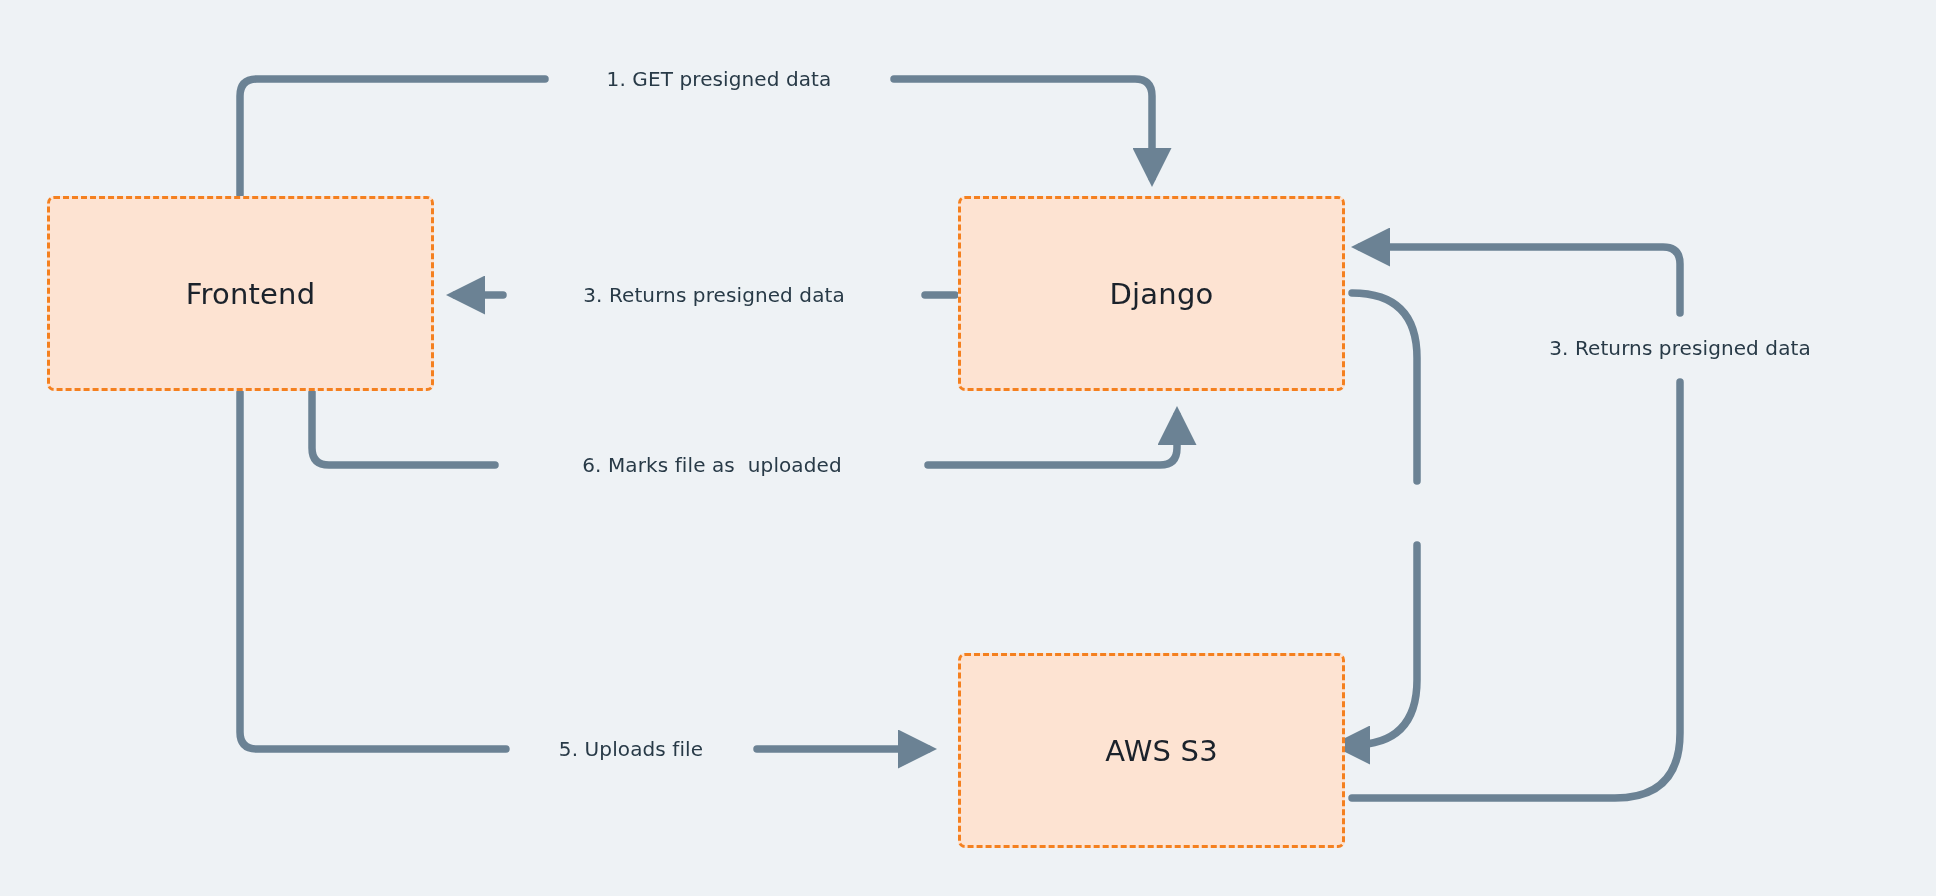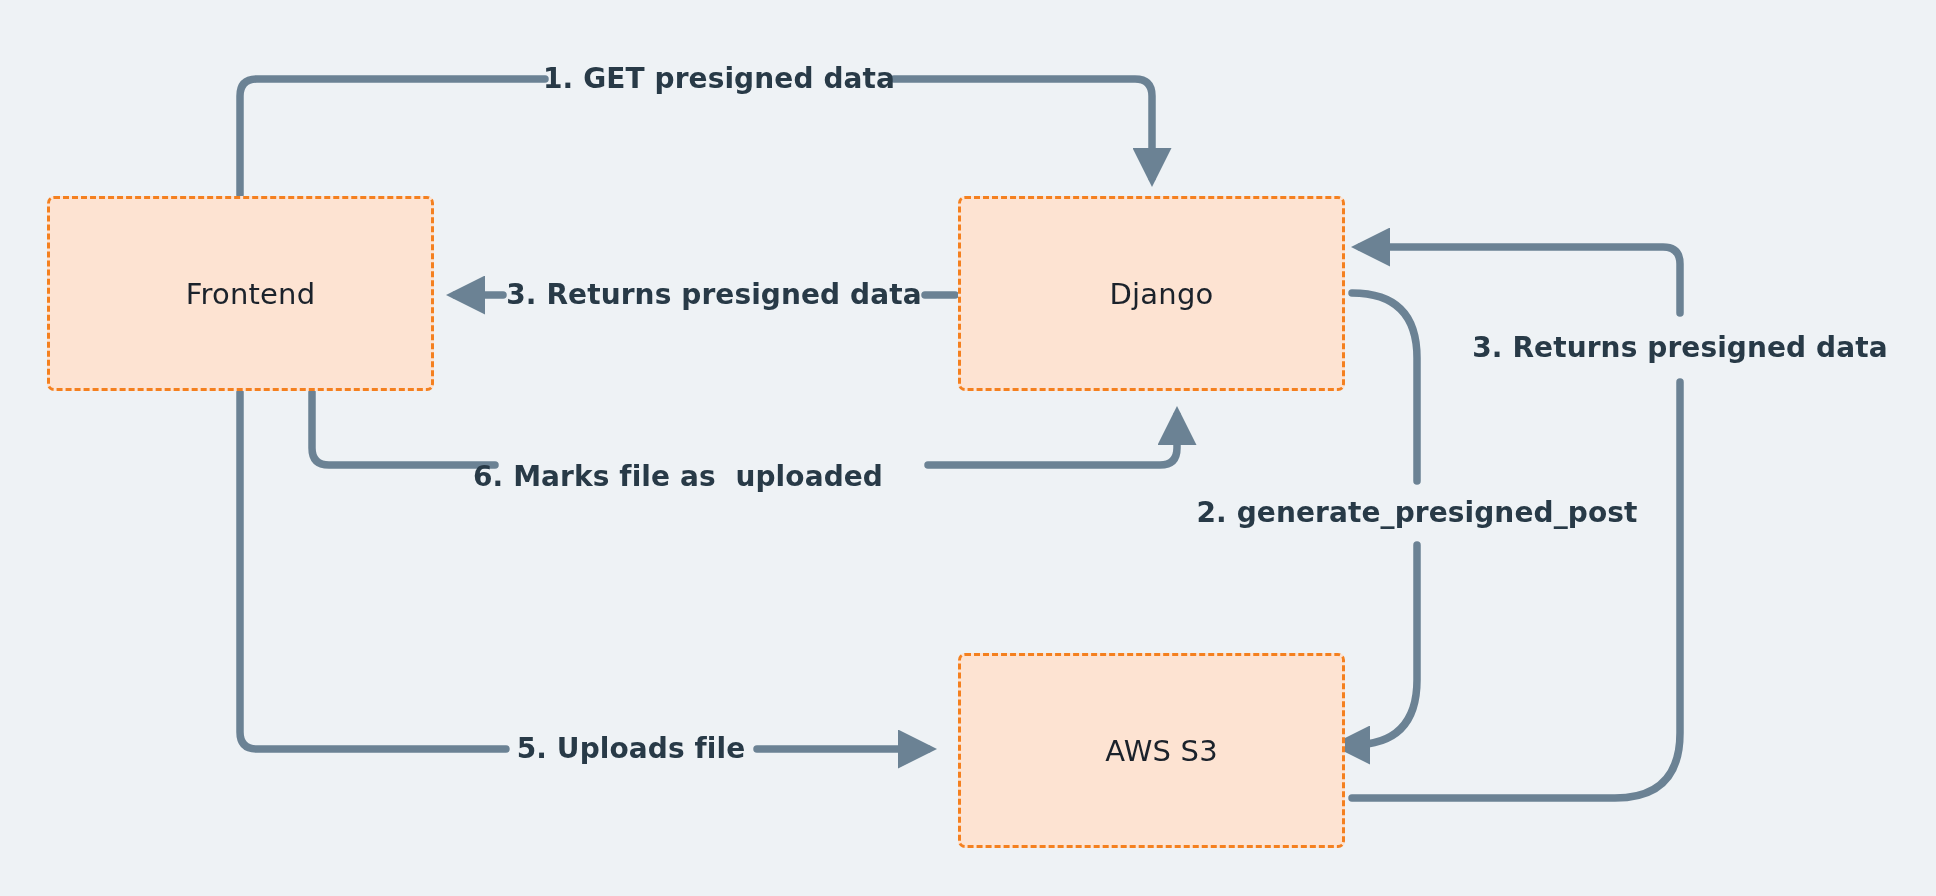--- a/index.html
+++ b/index.html
@@ -38,26 +38,25 @@
   }
   .node-label {
     color: #1b222b;
     font-size: 29px;
     letter-spacing: 0.2px;
     white-space: pre;
   }
   .edge-label {
     position: absolute;
     color: #283a47;
-    font-size: 28px;
+    font-size: 20px;
     letter-spacing: 0.1px;
     white-space: pre;
     line-height: 1;
     transform: translate(-50%, -50%);
-    font-weight: bold;
   }
 </style>
 </head>
 <body>
 
 <div id="diagram-root">
 
   <svg id="wires" viewBox="0 0 1936 896" width="1936" height="896" xmlns="http://www.w3.org/2000/svg">
     <defs>
       <marker id="arrowhead" markerWidth="5.2" markerHeight="5.2" refX="4.0" refY="2.6" orient="auto" markerUnits="strokeWidth">
@@ -94,23 +93,22 @@
   <div class="node" style="left:958px; top:196px; width:387px; height:195px;justify-content:center;">
     <span class="node-label">Django</span>
   </div>
 
   <div class="node" style="left:958px; top:653px; width:387px; height:195px;text-align:right;">
     <span class="node-label">AWS S3</span>
   </div>
 
   <div class="edge-label" style="left:719px; top:79px;">1. GET presigned data</div>
 
-  <div class="edge-label" style="left:1417px; top:513px;">2. generate_presigned_post</div>
 
   <div class="edge-label" style="left:1680px; top:348px;">3. Returns presigned data</div>
 
   <div class="edge-label" style="left:714px; top:295px;">3. Returns presigned data</div>
 
   <div class="edge-label" style="left:631px; top:749px;">5. Uploads file</div>
 
-  <div class="edge-label" style="left:678px; top:465px;margin-top:12px;">6. Marks file as  uploaded</div>
+  <div class="edge-label" style="left:712px; top:465px;">6. Marks file as  uploaded</div>
 
 </div>
 
 </body></html>

